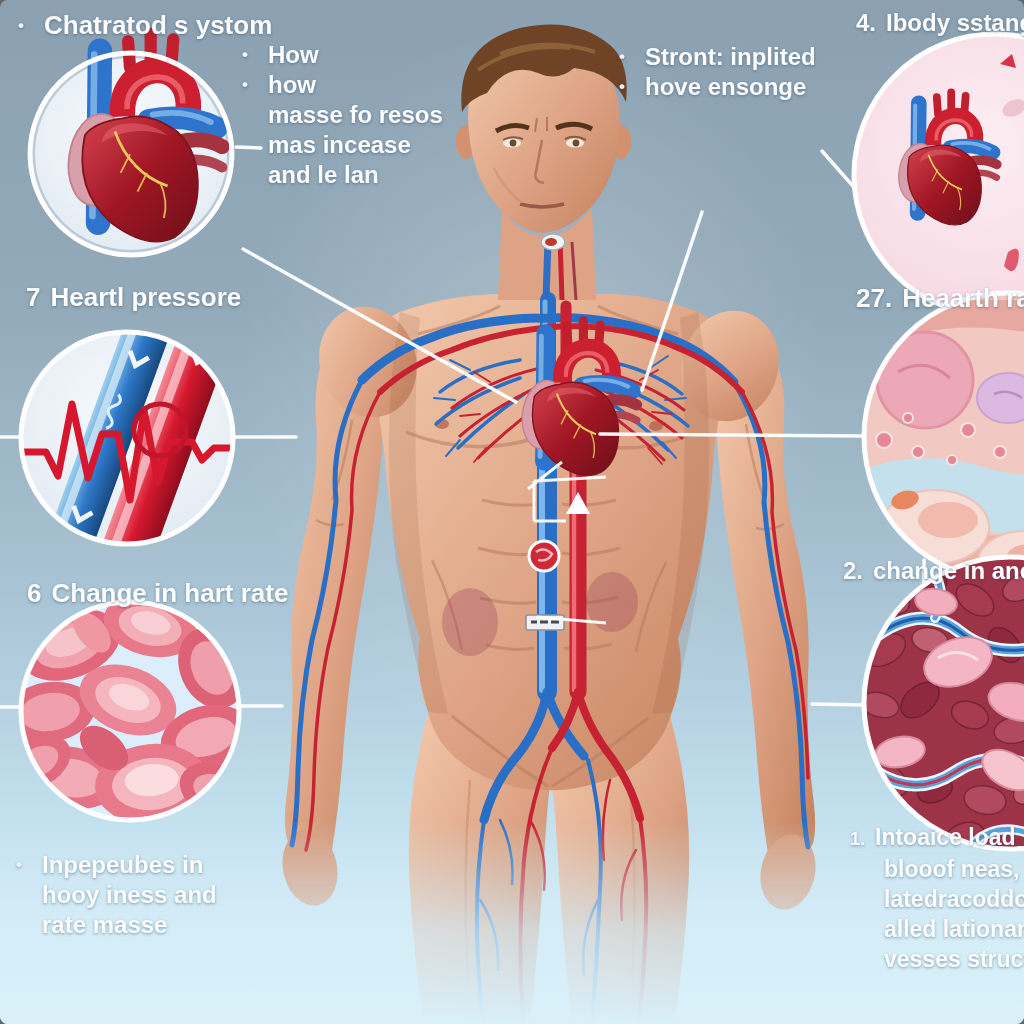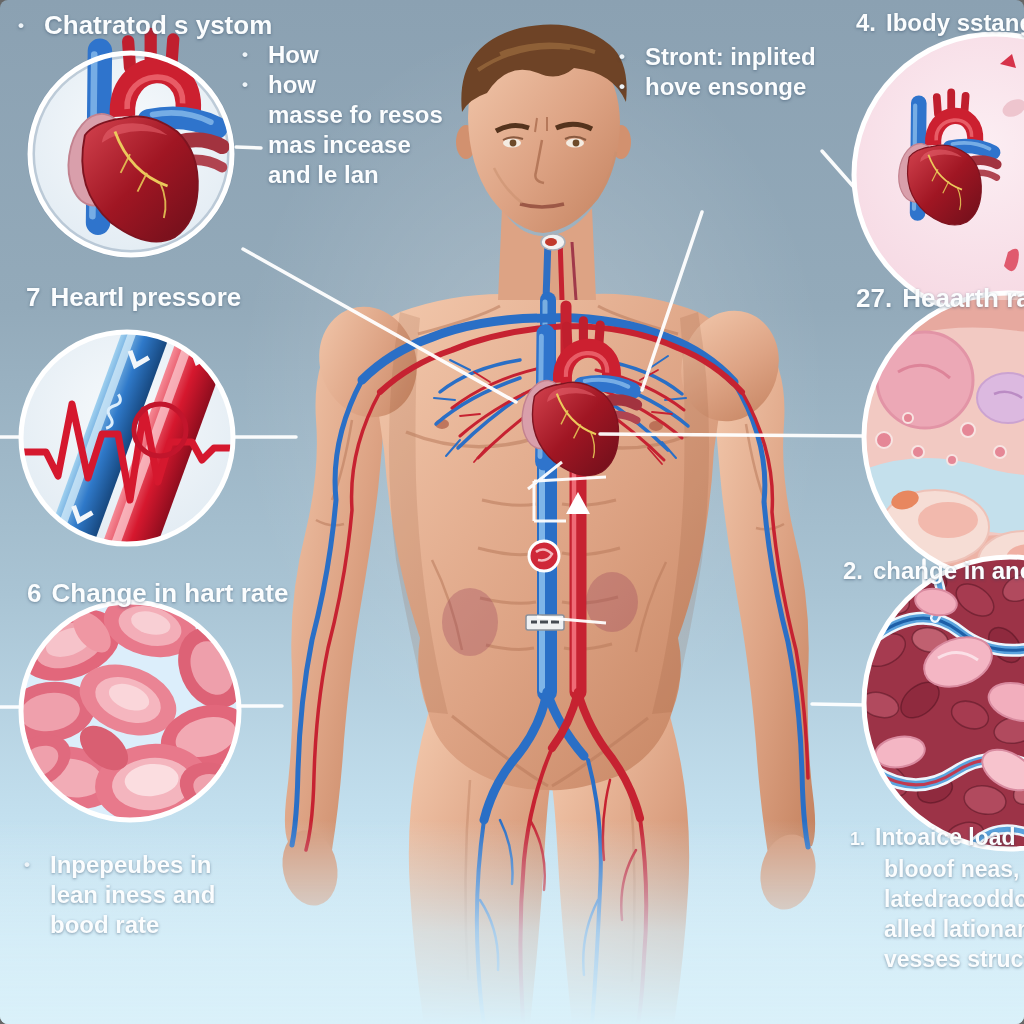--- a/index.html
+++ b/index.html
@@ -404,24 +404,24 @@
 <div class="callout" style="left:856px;top:8px;"><span class="num">4.</span><span>Ibody sstange</span></div>
 
 <div class="callout big" style="left:26px;top:282px;"><span class="num">7</span><span>Heartl pressore</span></div>
 
 <div class="callout big" style="left:856px;top:283px;"><span class="num">27.</span><span>Heaarth raad</span></div>
 
 <div class="callout big" style="left:27px;top:554px;margin-top:24px;"><span class="num">6</span><span>Change in hart rate</span></div>
 
 <div class="callout" style="left:843px;top:556px;"><span class="num">2.</span><span>change in anelo</span></div>
 
-<div class="callout" style="left:24px;top:850px;">
+<div class="callout" style="left:16px;top:850px;">
   <div><span class="blt">•</span><span>Inpepeubes in</span></div>
-  <div><span class="blt"></span><span>lean iness and</span></div>
-  <div><span class="blt"></span><span>bood rate</span></div>
+  <div><span class="blt"></span><span>hooy iness and</span></div>
+  <div><span class="blt"></span><span>rate masse</span></div>
 </div>
 
 <div class="callout" style="left:850px;top:822px;font-size:23px;">
   <div><span class="num" style="font-size:18px;">1.</span><span>Intoaice load</span></div>
   <div style="margin-left:34px;">blooof neas,</div>
   <div style="margin-left:34px;">latedracoddo</div>
   <div style="margin-left:34px;">alled lationan</div>
   <div style="margin-left:34px;">vesses structu</div>
 </div>
 

